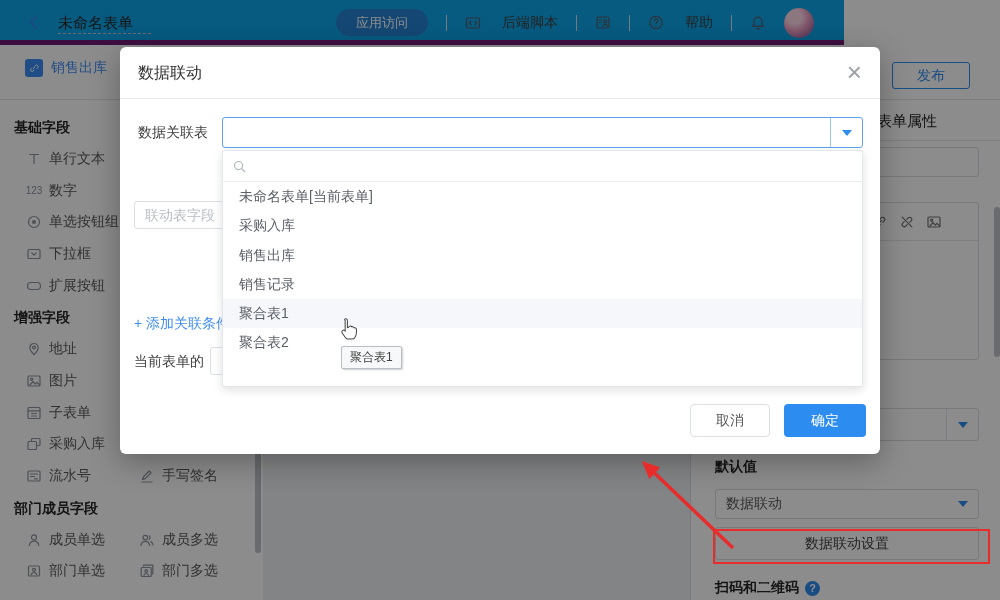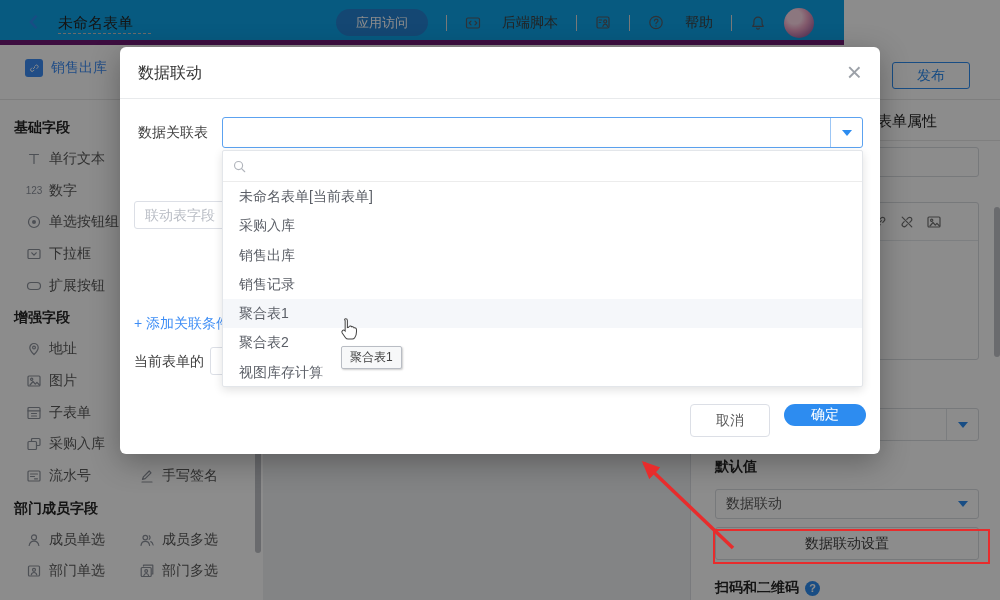--- a/index.html
+++ b/index.html
@@ -92,22 +92,22 @@
   .m-curinput{position:absolute;left:90px;top:300px;width:160px;height:28px;border:1px solid #dcdfe6;border-radius:3px;background:#fff}
   .dropdown{position:absolute;left:102px;top:103px;width:641px;height:237px;background:#fff;border:1px solid #e3e6ea;
             border-radius:2px;box-shadow:0 3px 10px rgba(0,0,0,.12)}
   .dd-search{height:31px;border-bottom:1px solid #ececec;display:flex;align-items:center;padding:0 8px;gap:6px}
   .dd-search .i{color:#b0b4bb}
   .dd-search input{border:none;outline:none;flex:1;height:100%;font-size:14px}
   .opt{height:29.3px;line-height:29.3px;padding-left:16px;color:#5a5e66;cursor:pointer;white-space:nowrap;overflow:hidden}
   .opt.hover{background:var(--hover)}
   .m-footer .btn-cancel{position:absolute;left:570px;top:357px;width:80px;height:33px;background:#fff;
         border:1px solid #dcdfe6;border-radius:4px;color:#595959;font-size:14px;cursor:pointer}
-  .m-footer .btn-ok{position:absolute;left:664px;top:357px;width:82px;height:22px;background:var(--accent);
-        border:none;border-radius:12px;color:#fff;font-size:14px;cursor:pointer}
+  .m-footer .btn-ok{position:absolute;left:664px;top:357px;width:82px;height:33px;background:var(--accent);
+        border:none;border-radius:4px;color:#fff;font-size:14px;cursor:pointer}
   .cursor{position:absolute;left:217px;top:270px;width:23px;height:26px;z-index:5;pointer-events:none}
   .tooltip{position:absolute;left:221px;top:299px;padding:2px 8px;background:#f7f8f9;border:1px solid #b9bdc4;
            border-radius:2px;box-shadow:1px 1px 2px rgba(0,0,0,.2);font-size:12px;color:#404040;white-space:nowrap}
 
   
   .anno-rect{position:absolute;left:713px;top:529px;width:277px;height:35px;border:2px solid var(--anno);z-index:60;pointer-events:none}
   .anno-arrow{position:absolute;left:0;top:0;z-index:60;pointer-events:none}
 </style>
 </head>
 <body>
@@ -425,21 +425,20 @@
         </span>
       <input style="">
     </div>
     <div id="dd-options">
         <div class="opt">未命名表单[当前表单]</div>
         <div class="opt">采购入库</div>
         <div class="opt">销售出库</div>
         <div class="opt">销售记录</div>
         <div class="opt hover">聚合表1</div>
         <div class="opt">聚合表2</div>
-        <div class="opt">视图库存计算</div>
       </div>
   </div>
 
   <svg class="cursor" viewBox="0 0 24 28">
     <path d="M9 2c1 0 1.8.8 1.8 1.8v7.6l1.3-.3c.3-.8 1.1-1.4 2-1.3.5.1 1 .4 1.2.8.4-.2.8-.3 1.2-.2.7.1 1.3.6 1.5 1.2.3-.1.6-.1.9-.1 1 .2 1.7 1 1.7 2v2.3c0 3.3-.9 5.2-1.9 6.6-.6.9-1.6 1.4-2.7 1.4h-4.5c-1.1 0-2.1-.5-2.7-1.4l-3.6-5.2c-.6-.8-.4-1.9.3-2.6.7-.6 1.8-.6 2.5.1l.4.4V3.8C7.2 2.8 8 2 9 2z" fill="#fff" stroke="#444" stroke-width="1.1"></path>
   </svg>
   <span class="tooltip">聚合表1</span>
 
   <div class="m-footer">
     <button class="btn-cancel">取消</button>

